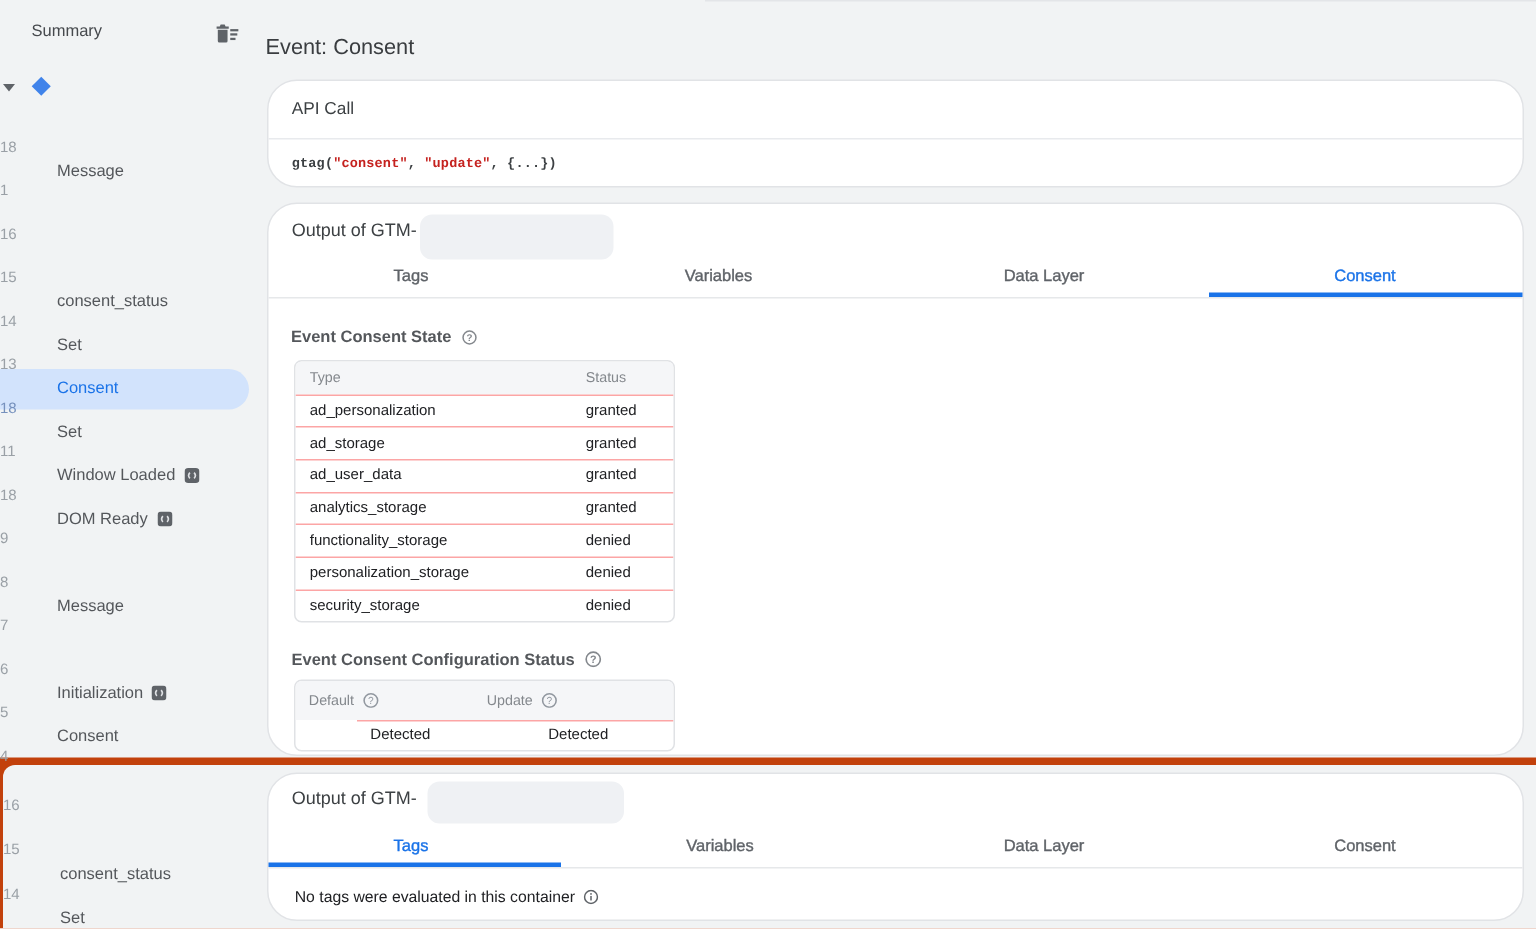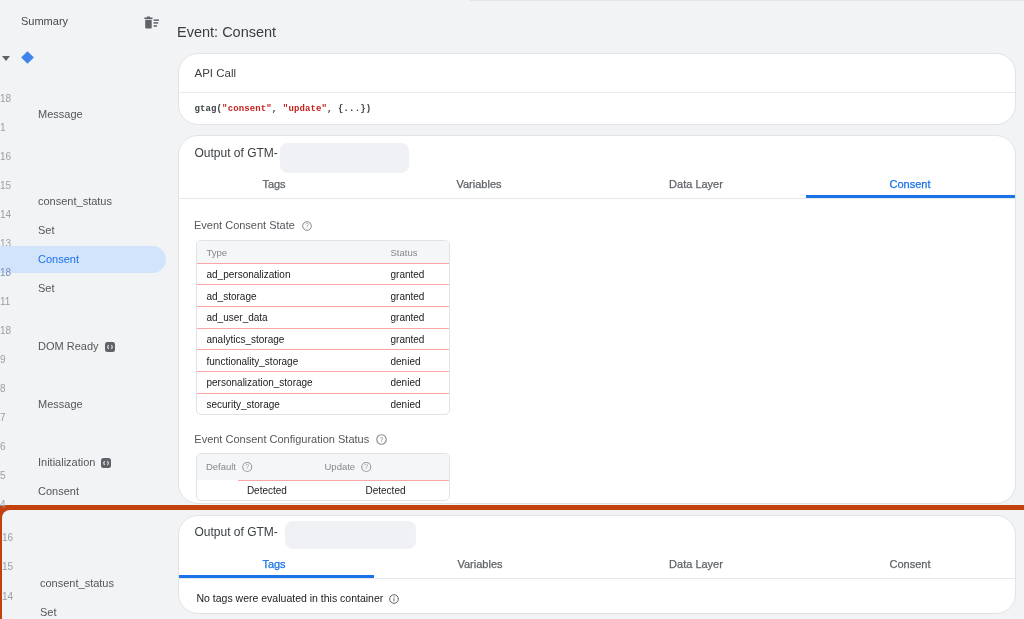--- a/index.html
+++ b/index.html
@@ -37,21 +37,21 @@
   .code { position:absolute; left:15.5px; top:50px; font-family:"Liberation Mono", monospace;
     font-size:9px; font-weight:bold; color:#3c4043; letter-spacing:0.12px; line-height:10px; }
   .code .str { color:#c5221f; }
   .patch { position:absolute; background:#eff1f4; border-radius:8px; }
 
   .tab { position:absolute; top:42.5px; width:140px; text-align:center; font-size:11px;
     color:#5f6368; line-height:11px; -webkit-text-stroke:0.25px #5f6368; }
   .tab.on { color:#1a73e8; -webkit-text-stroke:0.25px #1a73e8; }
   .tabline { position:absolute; height:3.4px; background:#1a73e8; }
 
-  .seclabel { position:absolute; font-size:11px; color:#54575b; line-height:11px; white-space:nowrap; }
+  .seclabel { position:absolute; font-size:11px; color:#54575b; line-height:11px; white-space:nowrap;font-weight:bold; }
   .qicon { display:inline-block; vertical-align:-2px; margin-left:7px; line-height:0; }
 
   .tbl { position:absolute; width:254px; border:1px solid #e0e2e5; border-radius:5px;
     background:#fff; overflow:hidden; }
   .tr { position:relative; height:21.7px; border-top:1px solid #fca5a5; }
   .tr:first-child { border-top:none; }
   .th { background:#f5f6f8; }
   .c1 { position:absolute; left:10px; top:50%; transform:translateY(-50%);
     font-size:10px; color:#202124; white-space:nowrap; }
   .c2 { position:absolute; left:194px; top:50%; transform:translateY(-50%);
@@ -100,20 +100,24 @@
     <div class="item sel" style="top:246px">
         <span class="num">18</span>
         <span class="lbl">Consent</span>
       </div>
     <div class="item" style="top:274px">
         <span class="num">11</span>
         <span class="lbl">Set</span>
       </div>
     <div class="item" style="top:303px">
         <span class="num">18</span>
+        <span class="lbl">Window Loaded<span class="badge"><svg width="10" height="10" viewBox="0 0 10 10">
+              <rect width="10" height="10" rx="2.5" fill="#5f6368"></rect>
+              <path d="M3.6 3.1 a2.8 2.8 0 0 0 0 3.8 M6.4 3.1 a2.8 2.8 0 0 1 0 3.8" stroke="#dfe1e4" stroke-width="1.1" fill="none"></path>
+            </svg></span></span>
       </div>
     <div class="item" style="top:332px">
         <span class="num">9</span>
         <span class="lbl">DOM Ready<span class="badge"><svg width="10" height="10" viewBox="0 0 10 10">
               <rect width="10" height="10" rx="2.5" fill="#5f6368"></rect>
               <path d="M3.6 3.1 a2.8 2.8 0 0 0 0 3.8 M6.4 3.1 a2.8 2.8 0 0 1 0 3.8" stroke="#dfe1e4" stroke-width="1.1" fill="none"></path>
             </svg></span></span>
       </div>
     <div class="item" style="top:361px">
         <span class="num">8</span>

